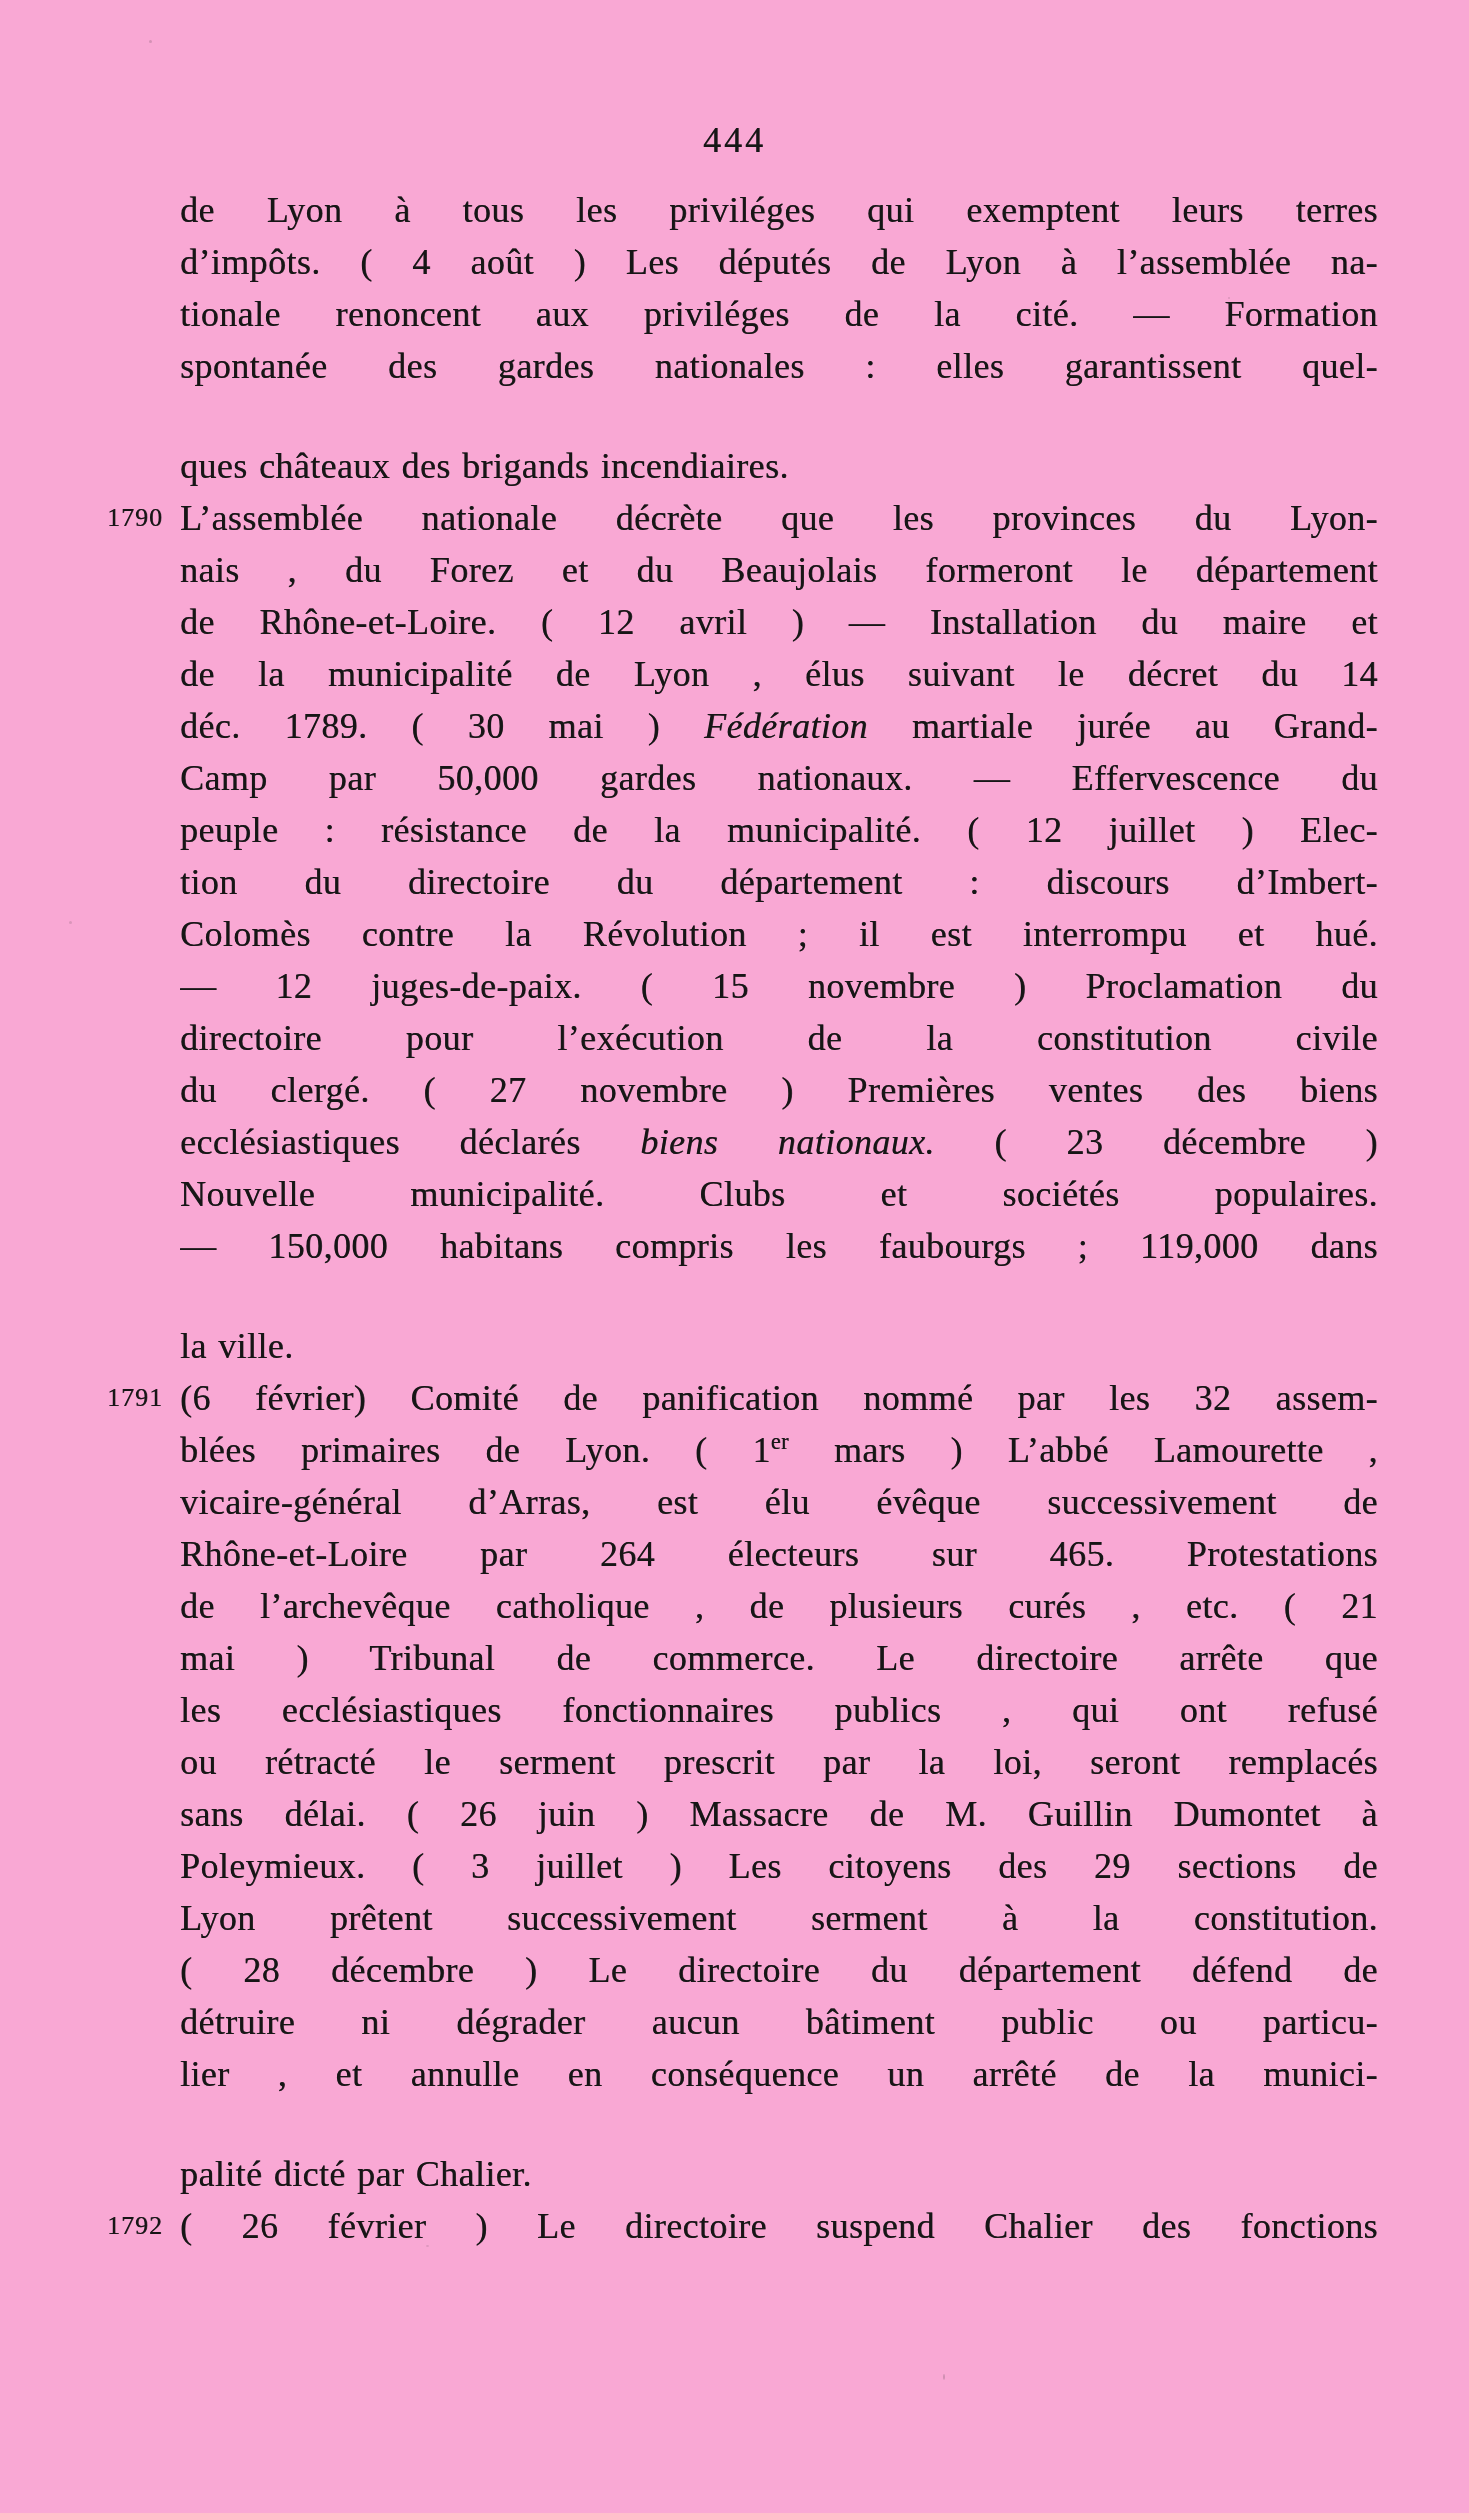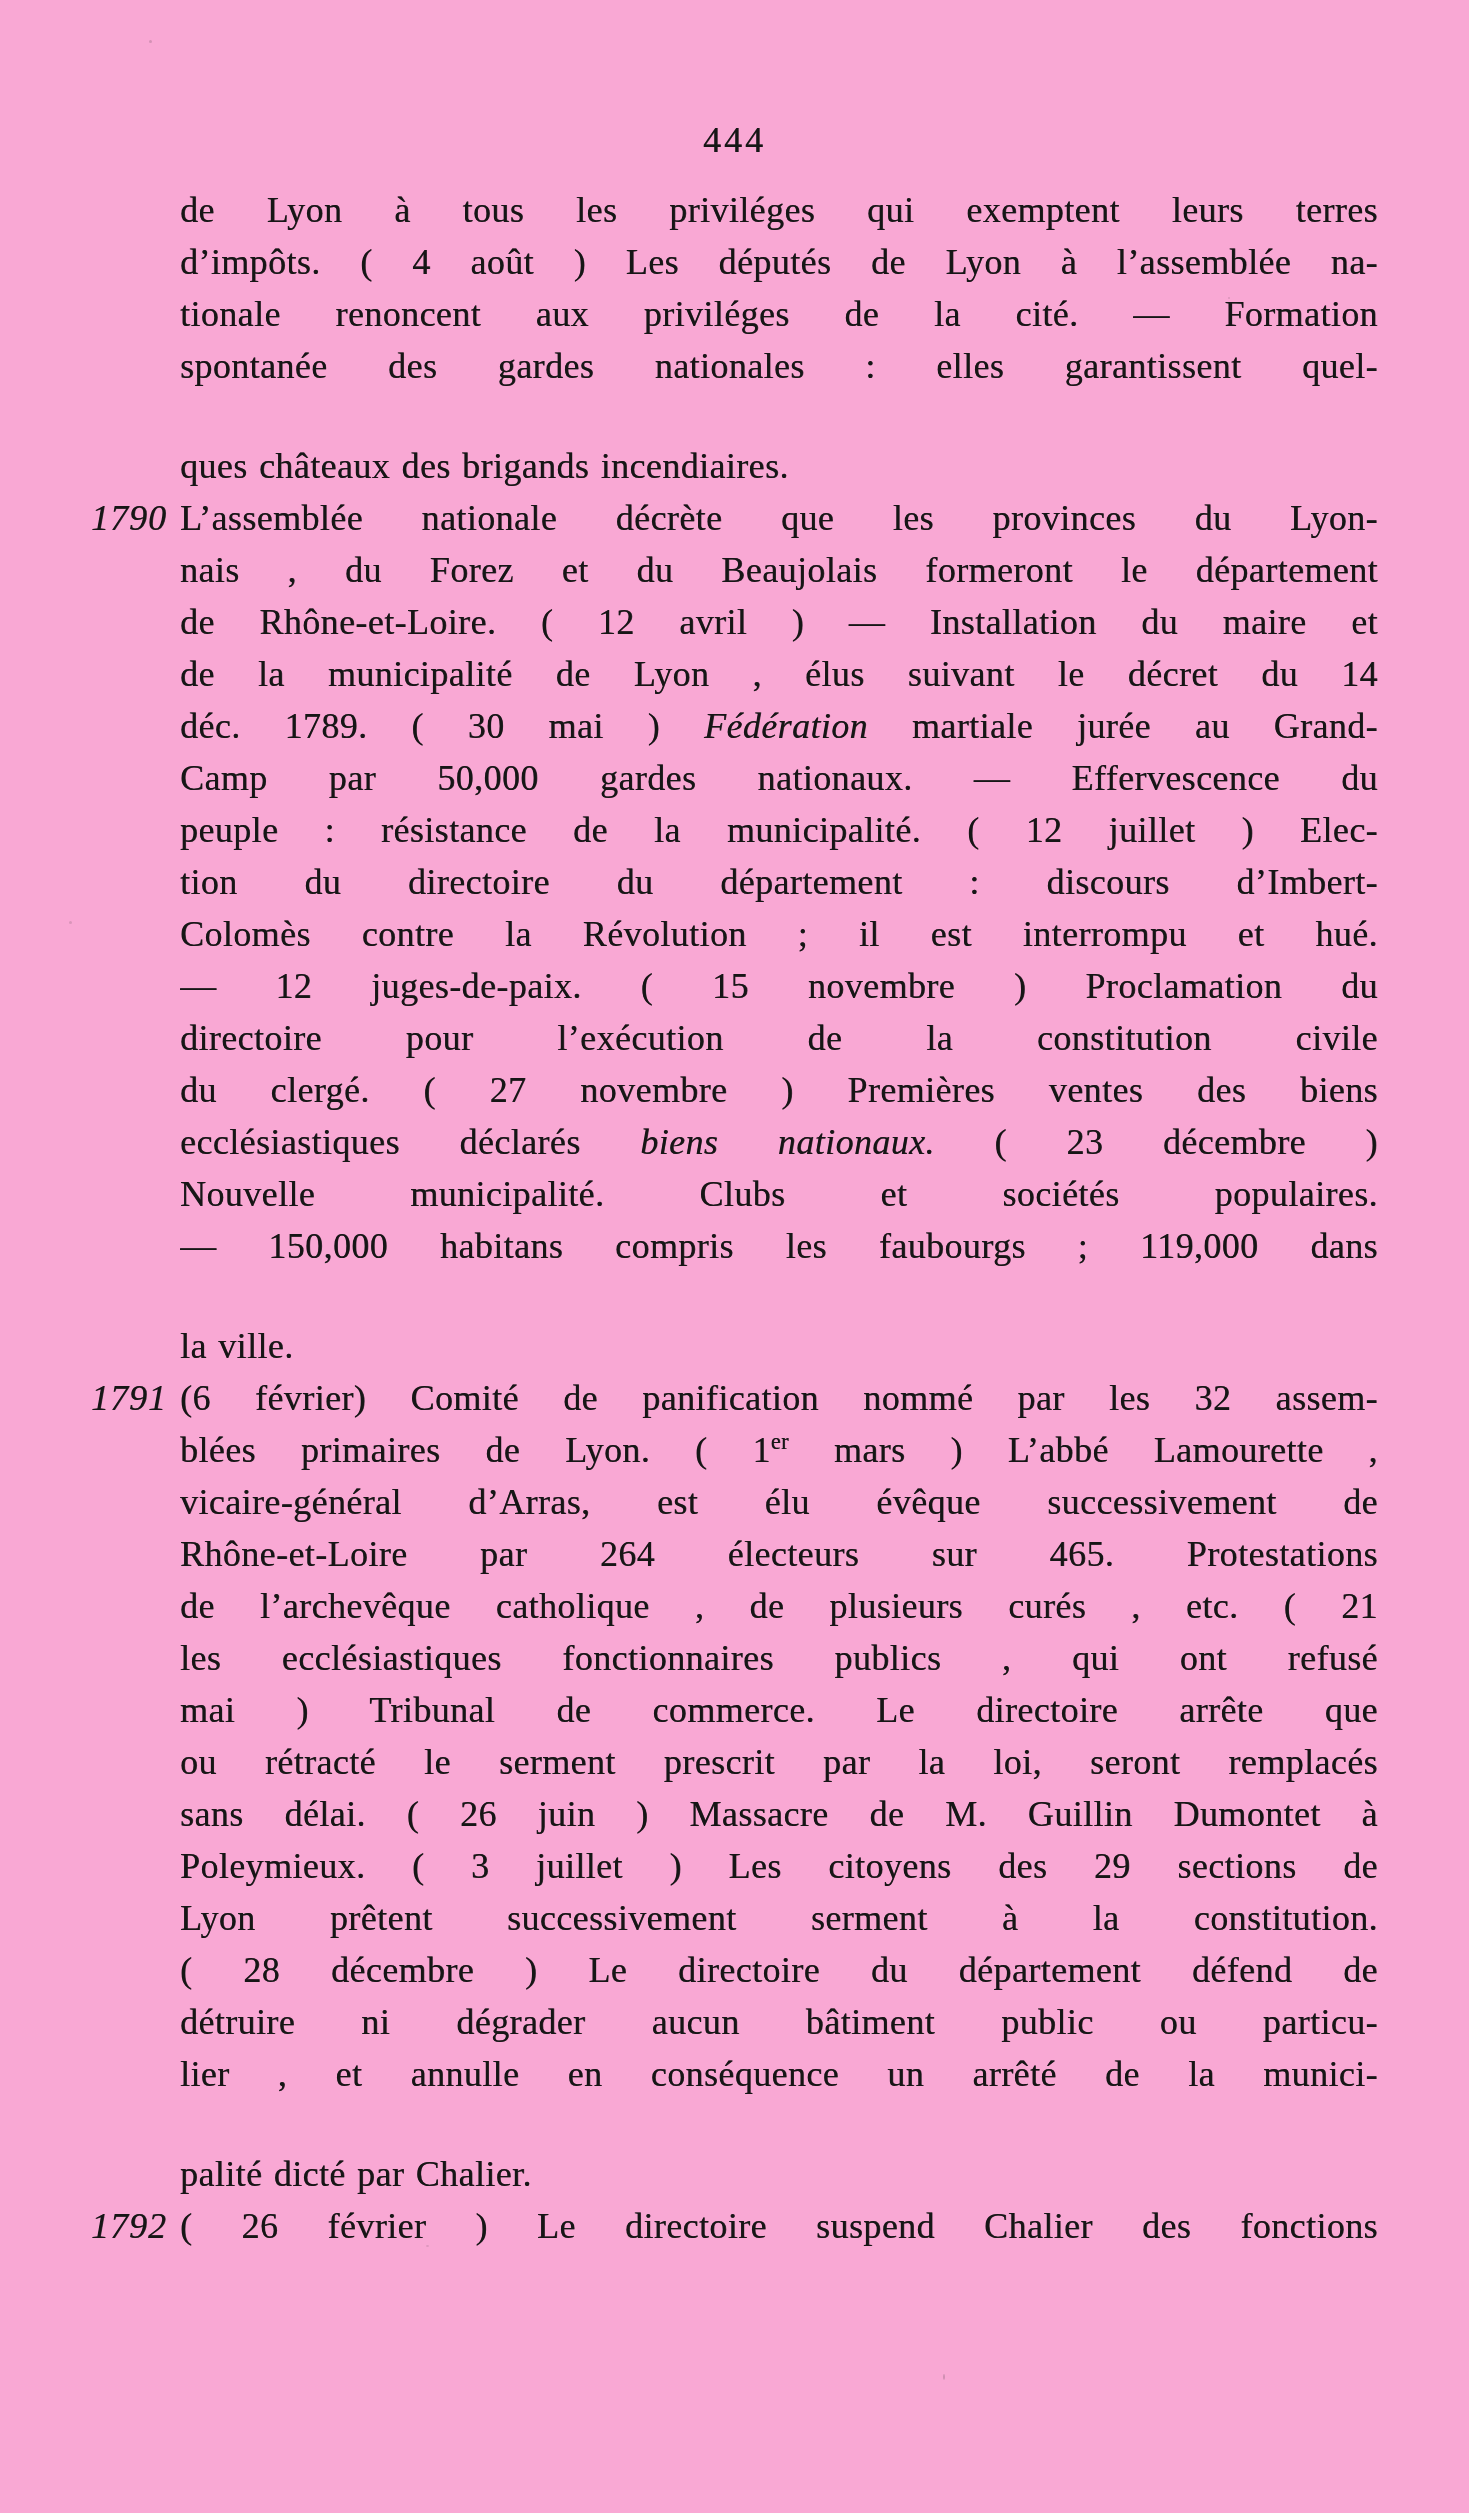--- a/index.html
+++ b/index.html
@@ -28,28 +28,27 @@
   }
   .text-column {
     position: absolute;
     top: 184px;
     left: 91px;
     width: 1287px;
   }
   .entry { position: relative; }
   .year {
     position: absolute;
-    left: 0;
+    left: 16px;
     top: 0;
     width: 87px;
-    font-size: 36px;
+    font-size: 26px;
     line-height: 52px;
     letter-spacing: 1px;
     text-shadow: 0.4px 0.4px 0 rgba(0,0,0,0.65);
-    font-style: italic;
   }
   .lines { margin-left: 89px; }
   .line {
     font-size: 36px;
     line-height: 52px;
     height: 52px;
     overflow: hidden;
     text-align: justify;
     text-align-last: justify;
     letter-spacing: 0.4px;
@@ -111,22 +110,22 @@
         </div>
       </div>
       <div class="entry">
         <div class="year">1791</div>
         <div class="lines">
           <div class="line"><span>(6 février) Comité de panification nommé par les 32 assem-</span></div>
           <div class="line"><span>blées primaires de Lyon. ( 1</span><sup>er</sup><span> mars ) L’abbé Lamourette ,</span></div>
           <div class="line"><span>vicaire-général d’Arras, est élu évêque successivement de</span></div>
           <div class="line"><span>Rhône-et-Loire par 264 électeurs sur 465. Protestations</span></div>
           <div class="line"><span>de l’archevêque catholique , de plusieurs curés , etc. ( 21</span></div>
+          <div class="line"><span>mai ) Tribunal de commerce. Le directoire arrête que</span></div>
           <div class="line"><span>les ecclésiastiques fonctionnaires publics , qui ont refusé</span></div>
-          <div class="line"><span>mai ) Tribunal de commerce. Le directoire arrête que</span></div>
           <div class="line"><span>ou rétracté le serment prescrit par la loi, seront remplacés</span></div>
           <div class="line"><span>sans délai. ( 26 juin ) Massacre de M. Guillin Dumontet à</span></div>
           <div class="line"><span>Poleymieux. ( 3 juillet ) Les citoyens des 29 sections de</span></div>
           <div class="line"><span>Lyon prêtent successivement serment à la constitution.</span></div>
           <div class="line"><span>( 28 décembre ) Le directoire du département défend de</span></div>
           <div class="line"><span>détruire ni dégrader aucun bâtiment public ou particu-</span></div>
           <div class="line"><span>lier , et annulle en conséquence un arrêté de la munici-</span></div>
           <div class="line lastline"><span>palité dicté par Chalier.</span></div>
         </div>
       </div>

